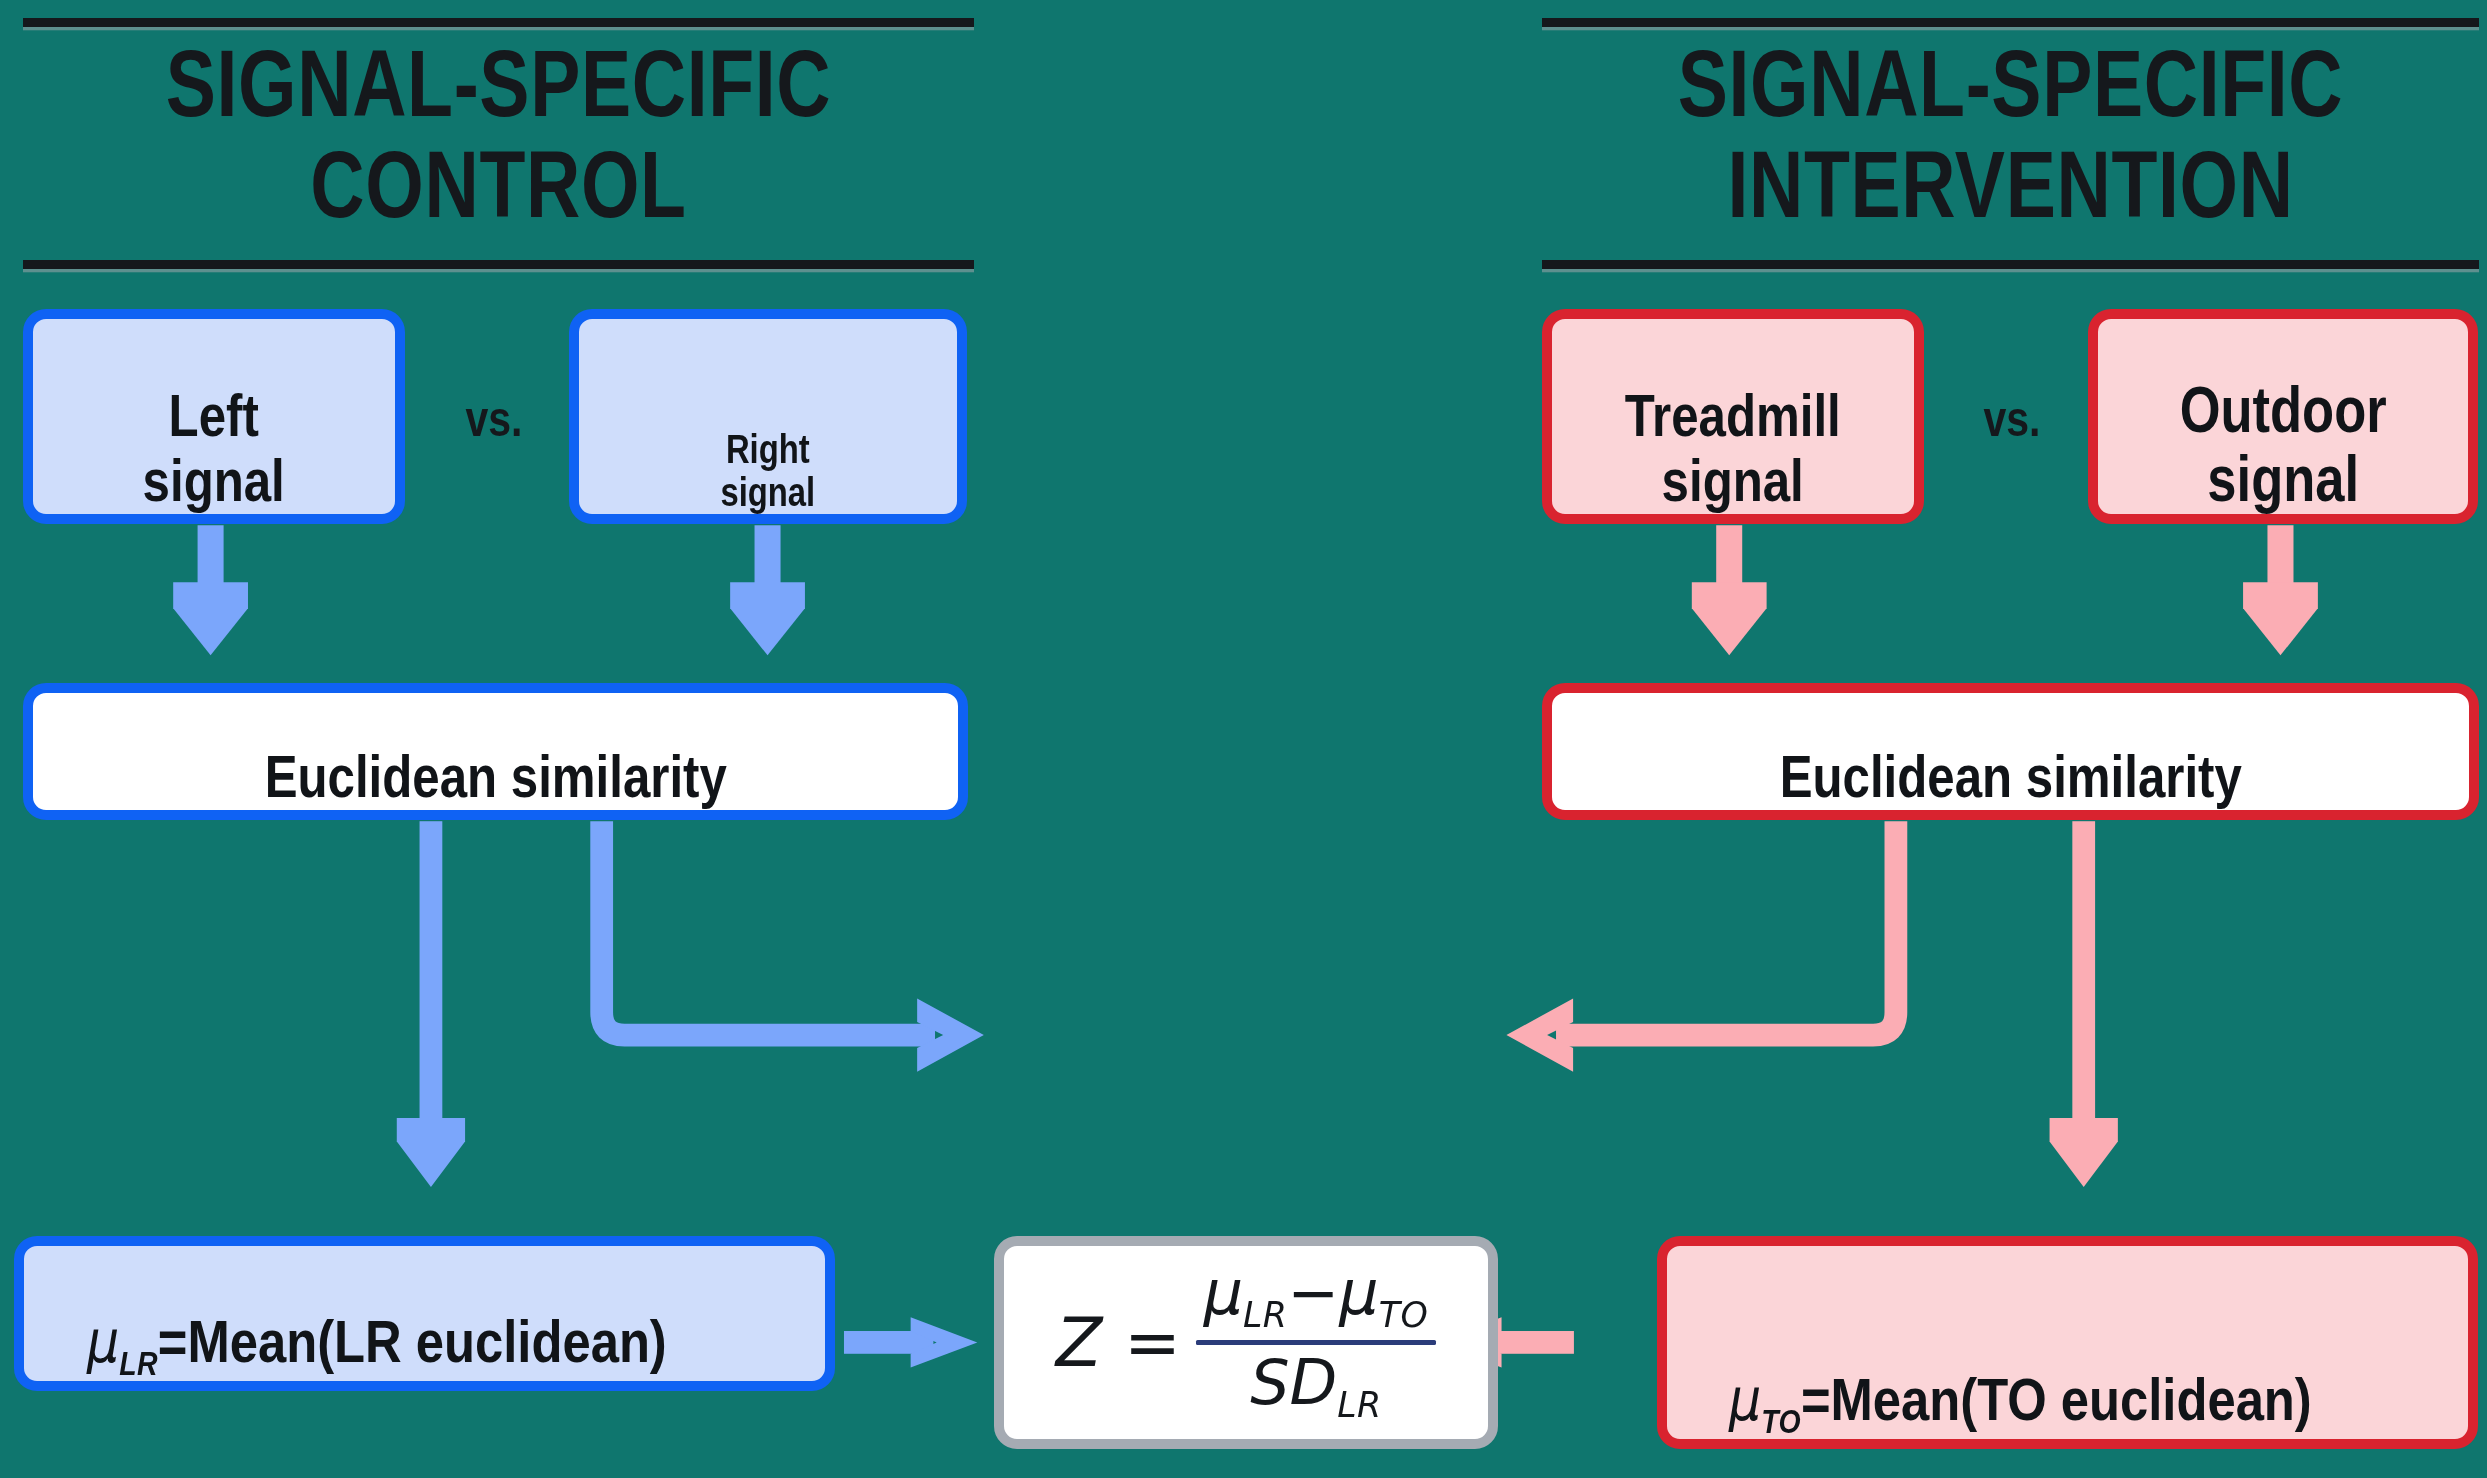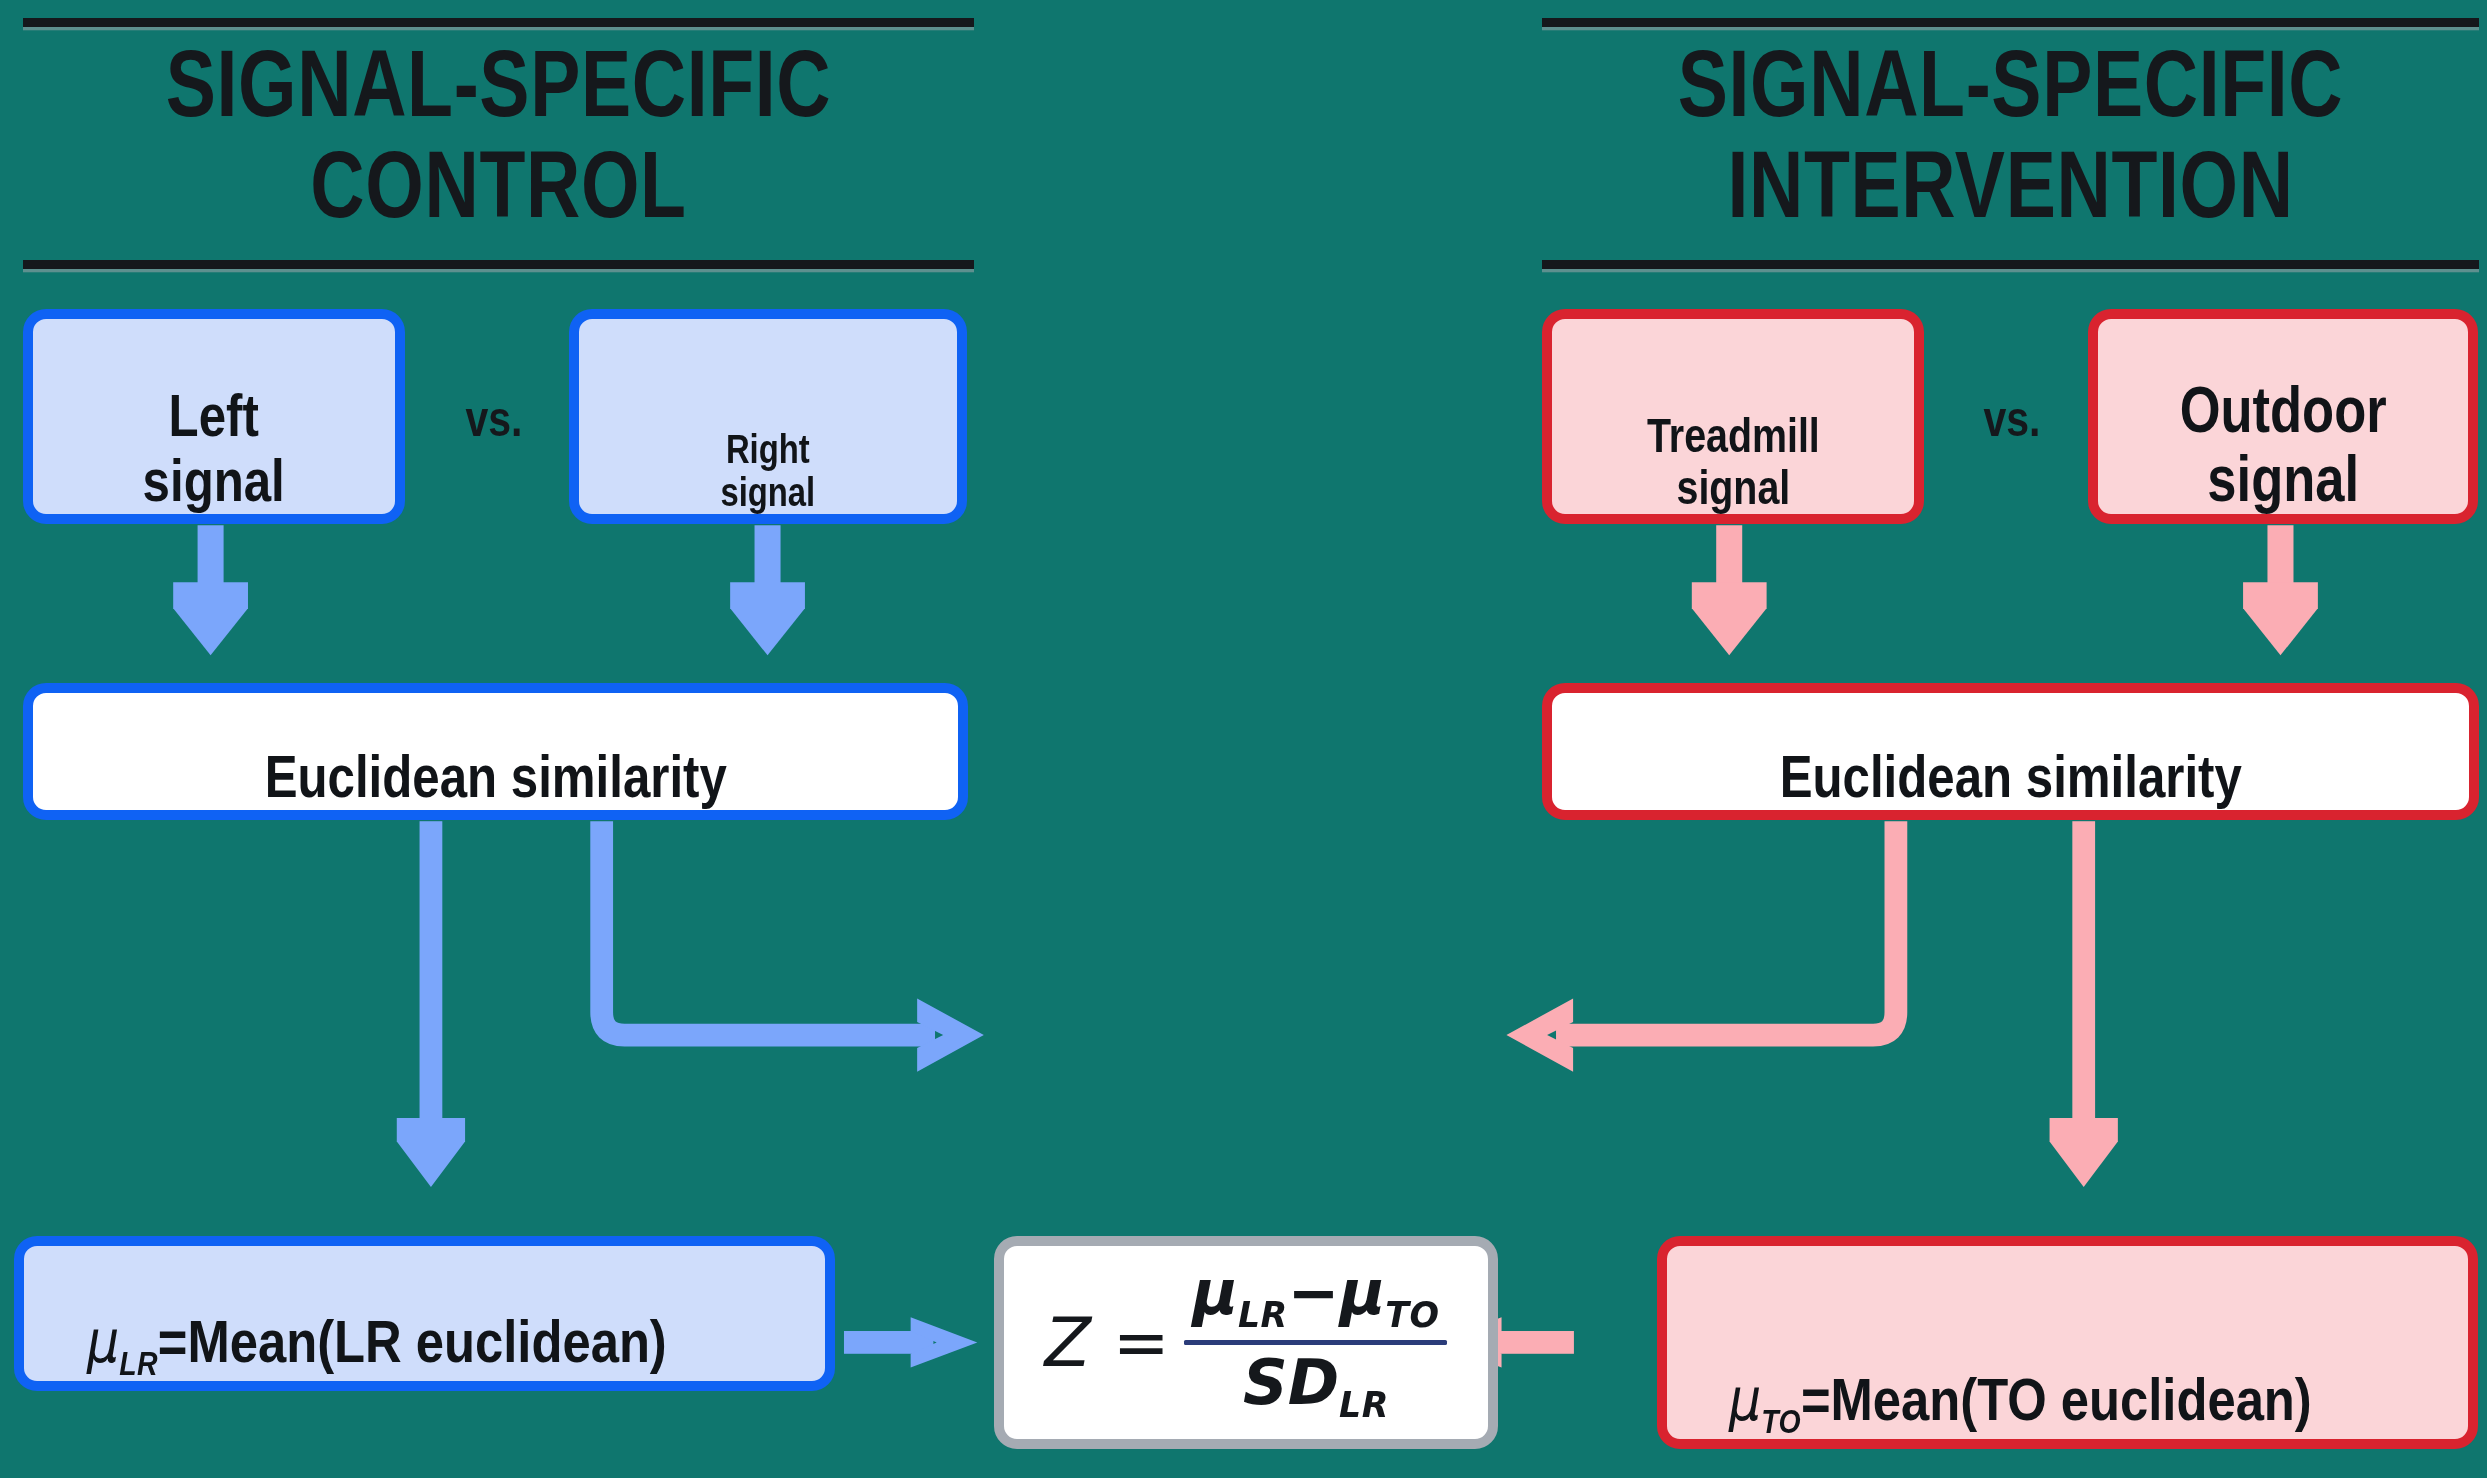--- a/index.html
+++ b/index.html
@@ -87,21 +87,21 @@
 
   
   .zbox{display:flex;align-items:center;justify-content:center;gap:14.6px;}
   .zlead{
     font-family:"DejaVu Sans", sans-serif;
     font-style:italic;font-weight:400;font-size:68px;color:#15181c;
   }
   .frac{display:inline-flex;flex-direction:column;align-items:center;}
   .frac .num,.frac .den{
     font-family:"DejaVu Sans", sans-serif;
-    font-style:italic;font-weight:700;font-size:62px;color:#15181c;
+    font-style:italic;font-weight:400;font-size:62px;color:#15181c;
     padding:0 8.1px;white-space:nowrap;
   }
   .frac .bar{width:100%;height:5.7px;background:#2b3c7a;margin:4.9px 0;border-radius:1.6px;}
   svg.conn{position:absolute;overflow:visible;}
 </style>
 </head>
 <body>
 
 <div id="stage">
 
@@ -200,21 +200,21 @@
     </span>
   </div>
 
   <div class="rule" style="left:1542px;top:18px;width:937px;"></div>
 
   <div class="panel-title" style="left:1542px;top:34px;width:937px;">SIGNAL-SPECIFIC
 INTERVENTION</div>
 
   <div class="rule" style="left:1542px;top:260px;width:937px;"></div>
 
-  <div class="node red-fill" style="left:1542px;top:309px;width:382px;height:215px;font-size:48px;">
+  <div class="node red-fill" style="left:1542px;top:309px;width:382px;height:215px;font-size:60px;">
     <span class="lbl">Treadmill
 signal</span>
   </div>
 
   <div class="vs" style="left:1951px;top:390px;width:122px;text-align:center;">vs.</div>
 
   <div class="node red-fill" style="left:2088px;top:309px;width:390px;height:215px;font-size:64px;">
     <span class="lbl">Outdoor
 signal</span>
   </div>

